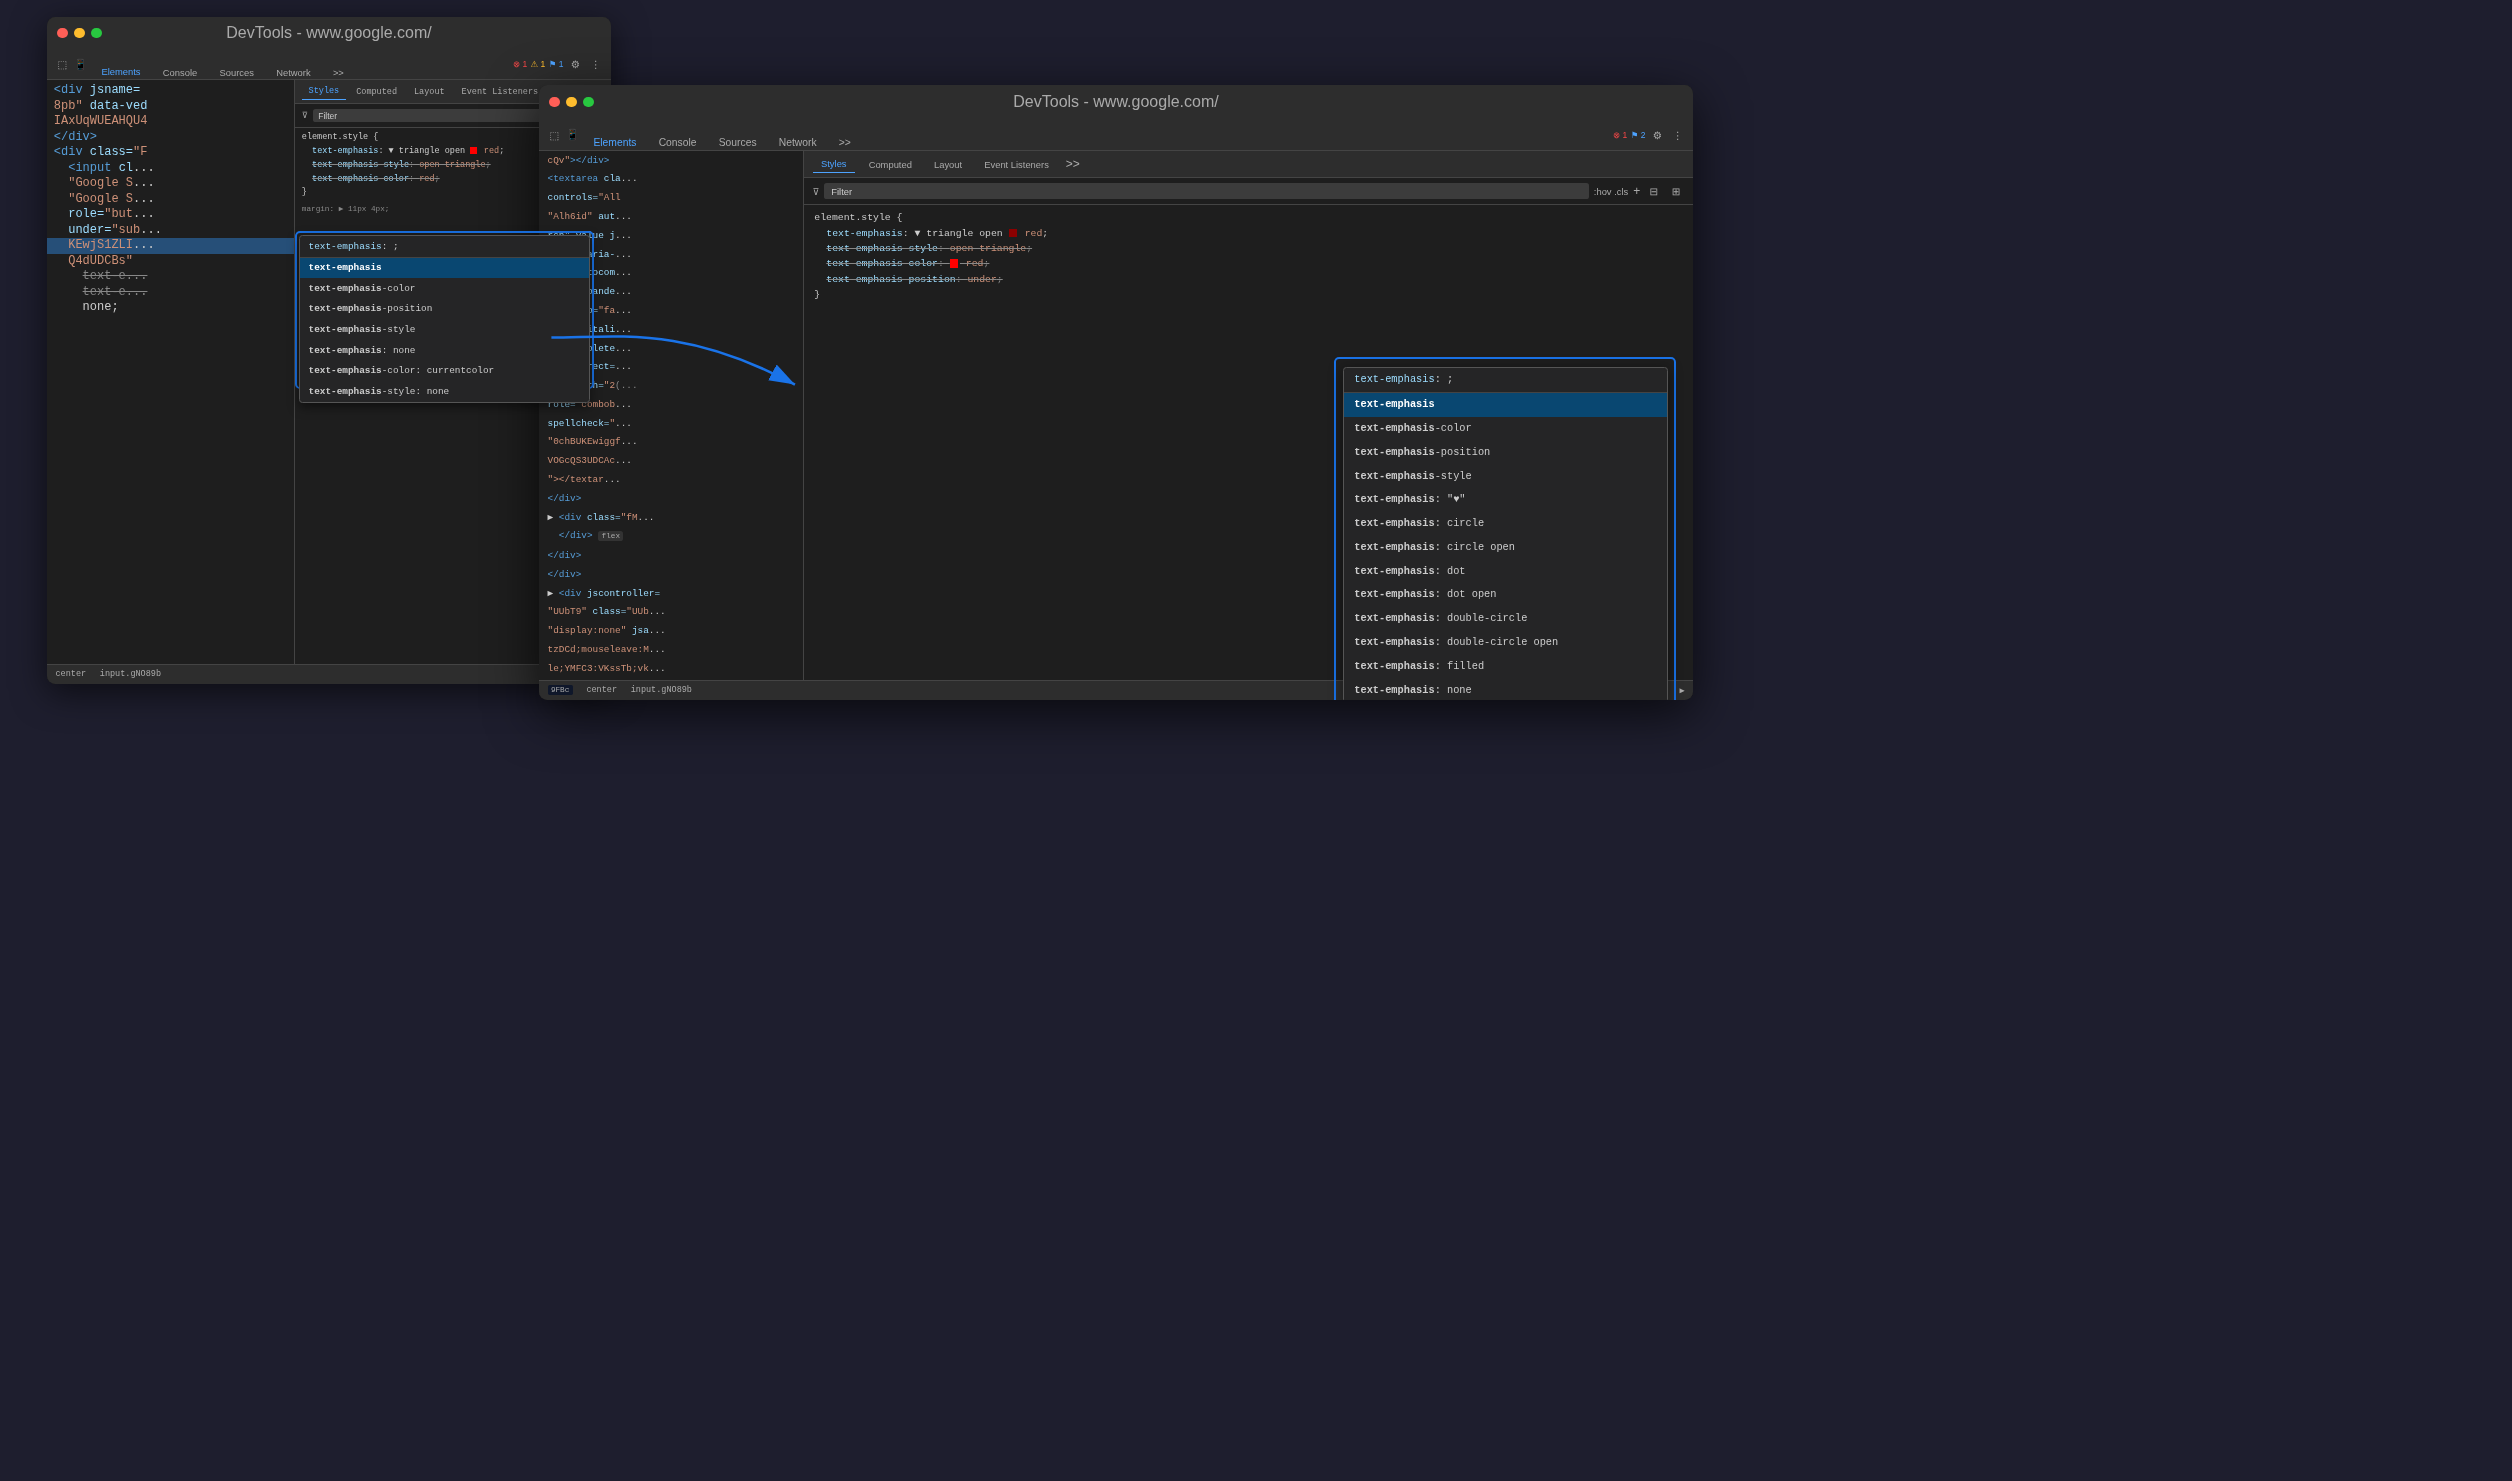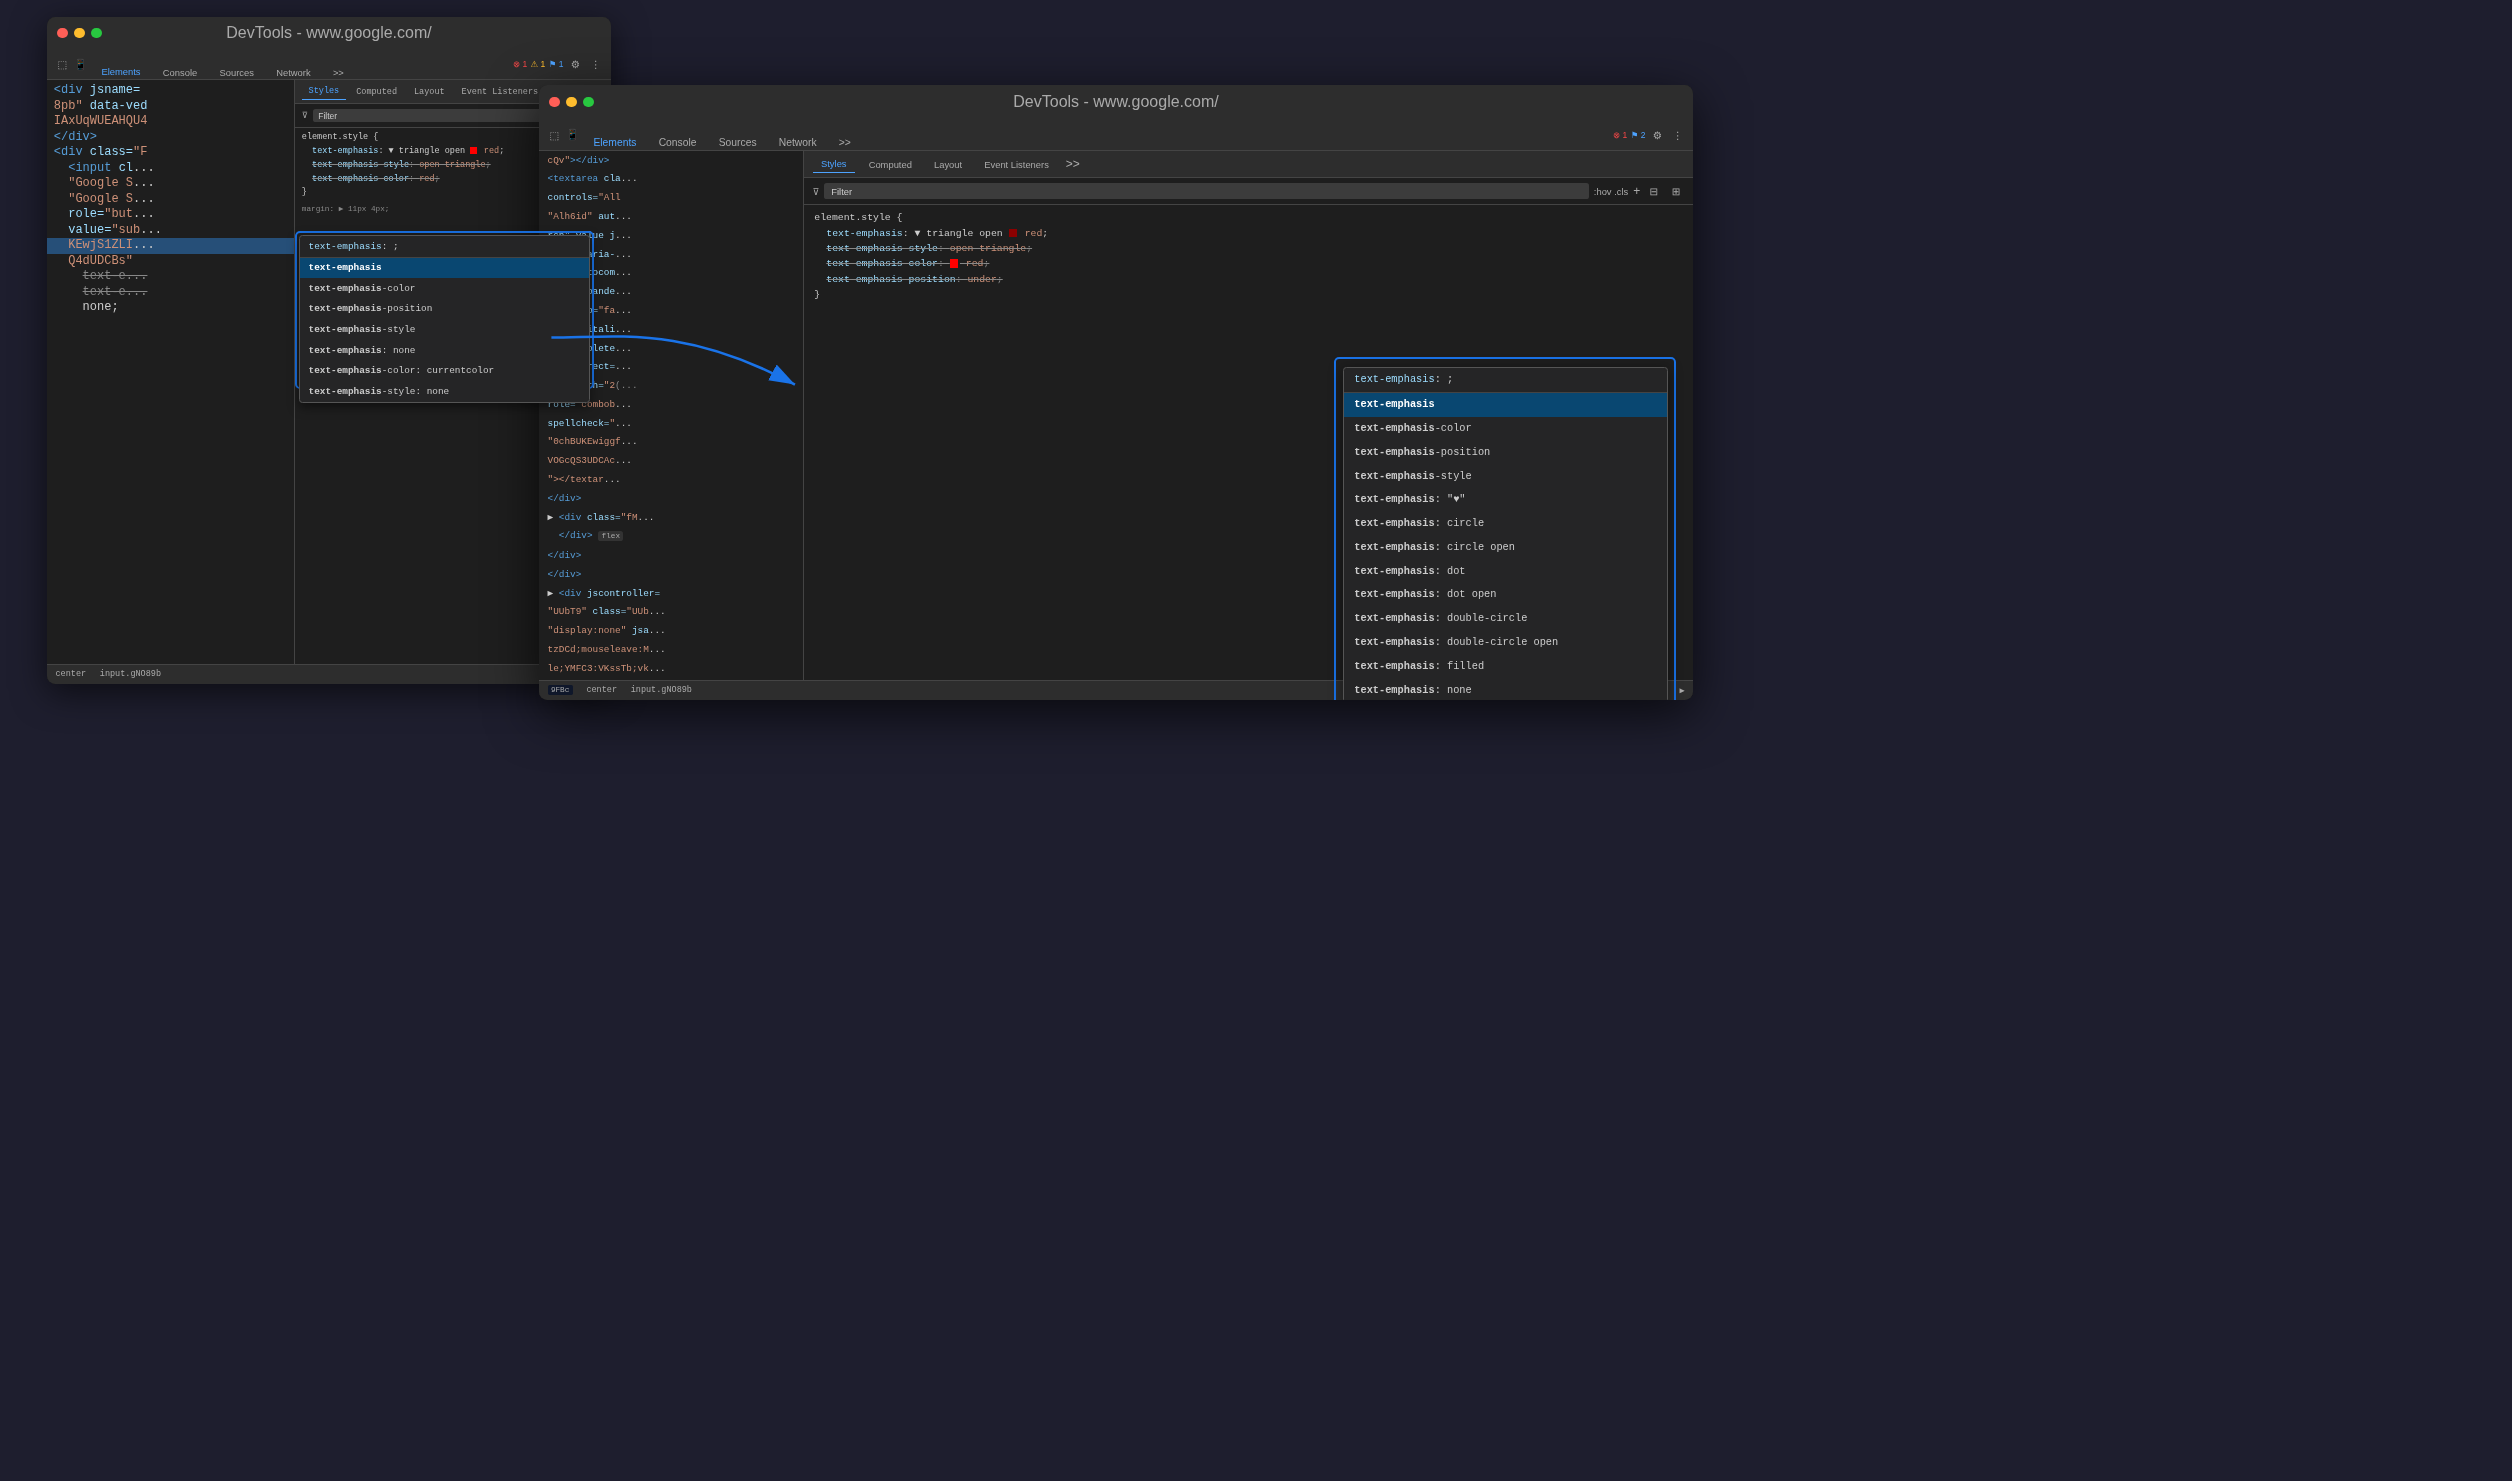--- a/index.html
+++ b/index.html
@@ -456,21 +456,21 @@
     <div class="dom-panel">
       <div class="dom-line"><span class="tag">&lt;div</span> <span class="attr-name">jsname=</span></div>
       <div class="dom-line"><span class="attr-value">8pb"</span> <span class="attr-name">data-ved</span></div>
       <div class="dom-line"><span class="attr-value">IAxUqWUEAHQU4</span></div>
       <div class="dom-line"><span class="tag">&lt;/div&gt;</span></div>
       <div class="dom-line"><span class="tag">&lt;div</span> <span class="attr-name">class=</span><span class="attr-value">"F</span></div>
       <div class="dom-line">&nbsp;&nbsp;<span class="tag">&lt;input</span> <span class="attr-name">cl</span>...</div>
       <div class="dom-line">&nbsp;&nbsp;<span class="attr-value">"Google S</span>...</div>
       <div class="dom-line">&nbsp;&nbsp;<span class="attr-value">"Google S</span>...</div>
       <div class="dom-line">&nbsp;&nbsp;<span class="attr-name">role=</span><span class="attr-value">"but</span>...</div>
-      <div class="dom-line">&nbsp;&nbsp;<span class="attr-name">value=</span><span class="attr-value">"sub</span>...</div>
+      <div class="dom-line">&nbsp;&nbsp;<span class="attr-name">under=</span><span class="attr-value">"sub</span>...</div>
       <div class="dom-line selected">&nbsp;&nbsp;<span class="attr-value">KEwjS1ZLI</span>...</div>
       <div class="dom-line">&nbsp;&nbsp;<span class="attr-value">Q4dUDCBs"</span></div>
       <div class="dom-line">&nbsp;&nbsp;&nbsp;&nbsp;<span class="css-strikethrough" style="color:#888">text-e...</span></div>
       <div class="dom-line">&nbsp;&nbsp;&nbsp;&nbsp;<span class="css-strikethrough" style="color:#888">text-e...</span></div>
       <div class="dom-line">&nbsp;&nbsp;&nbsp;&nbsp;<span style="color:#ccc">none;</span></div>
     </div>
 
     <div class="styles-panel">
       <div class="styles-subtabs">
         <span class="styles-subtab active">Styles</span>

